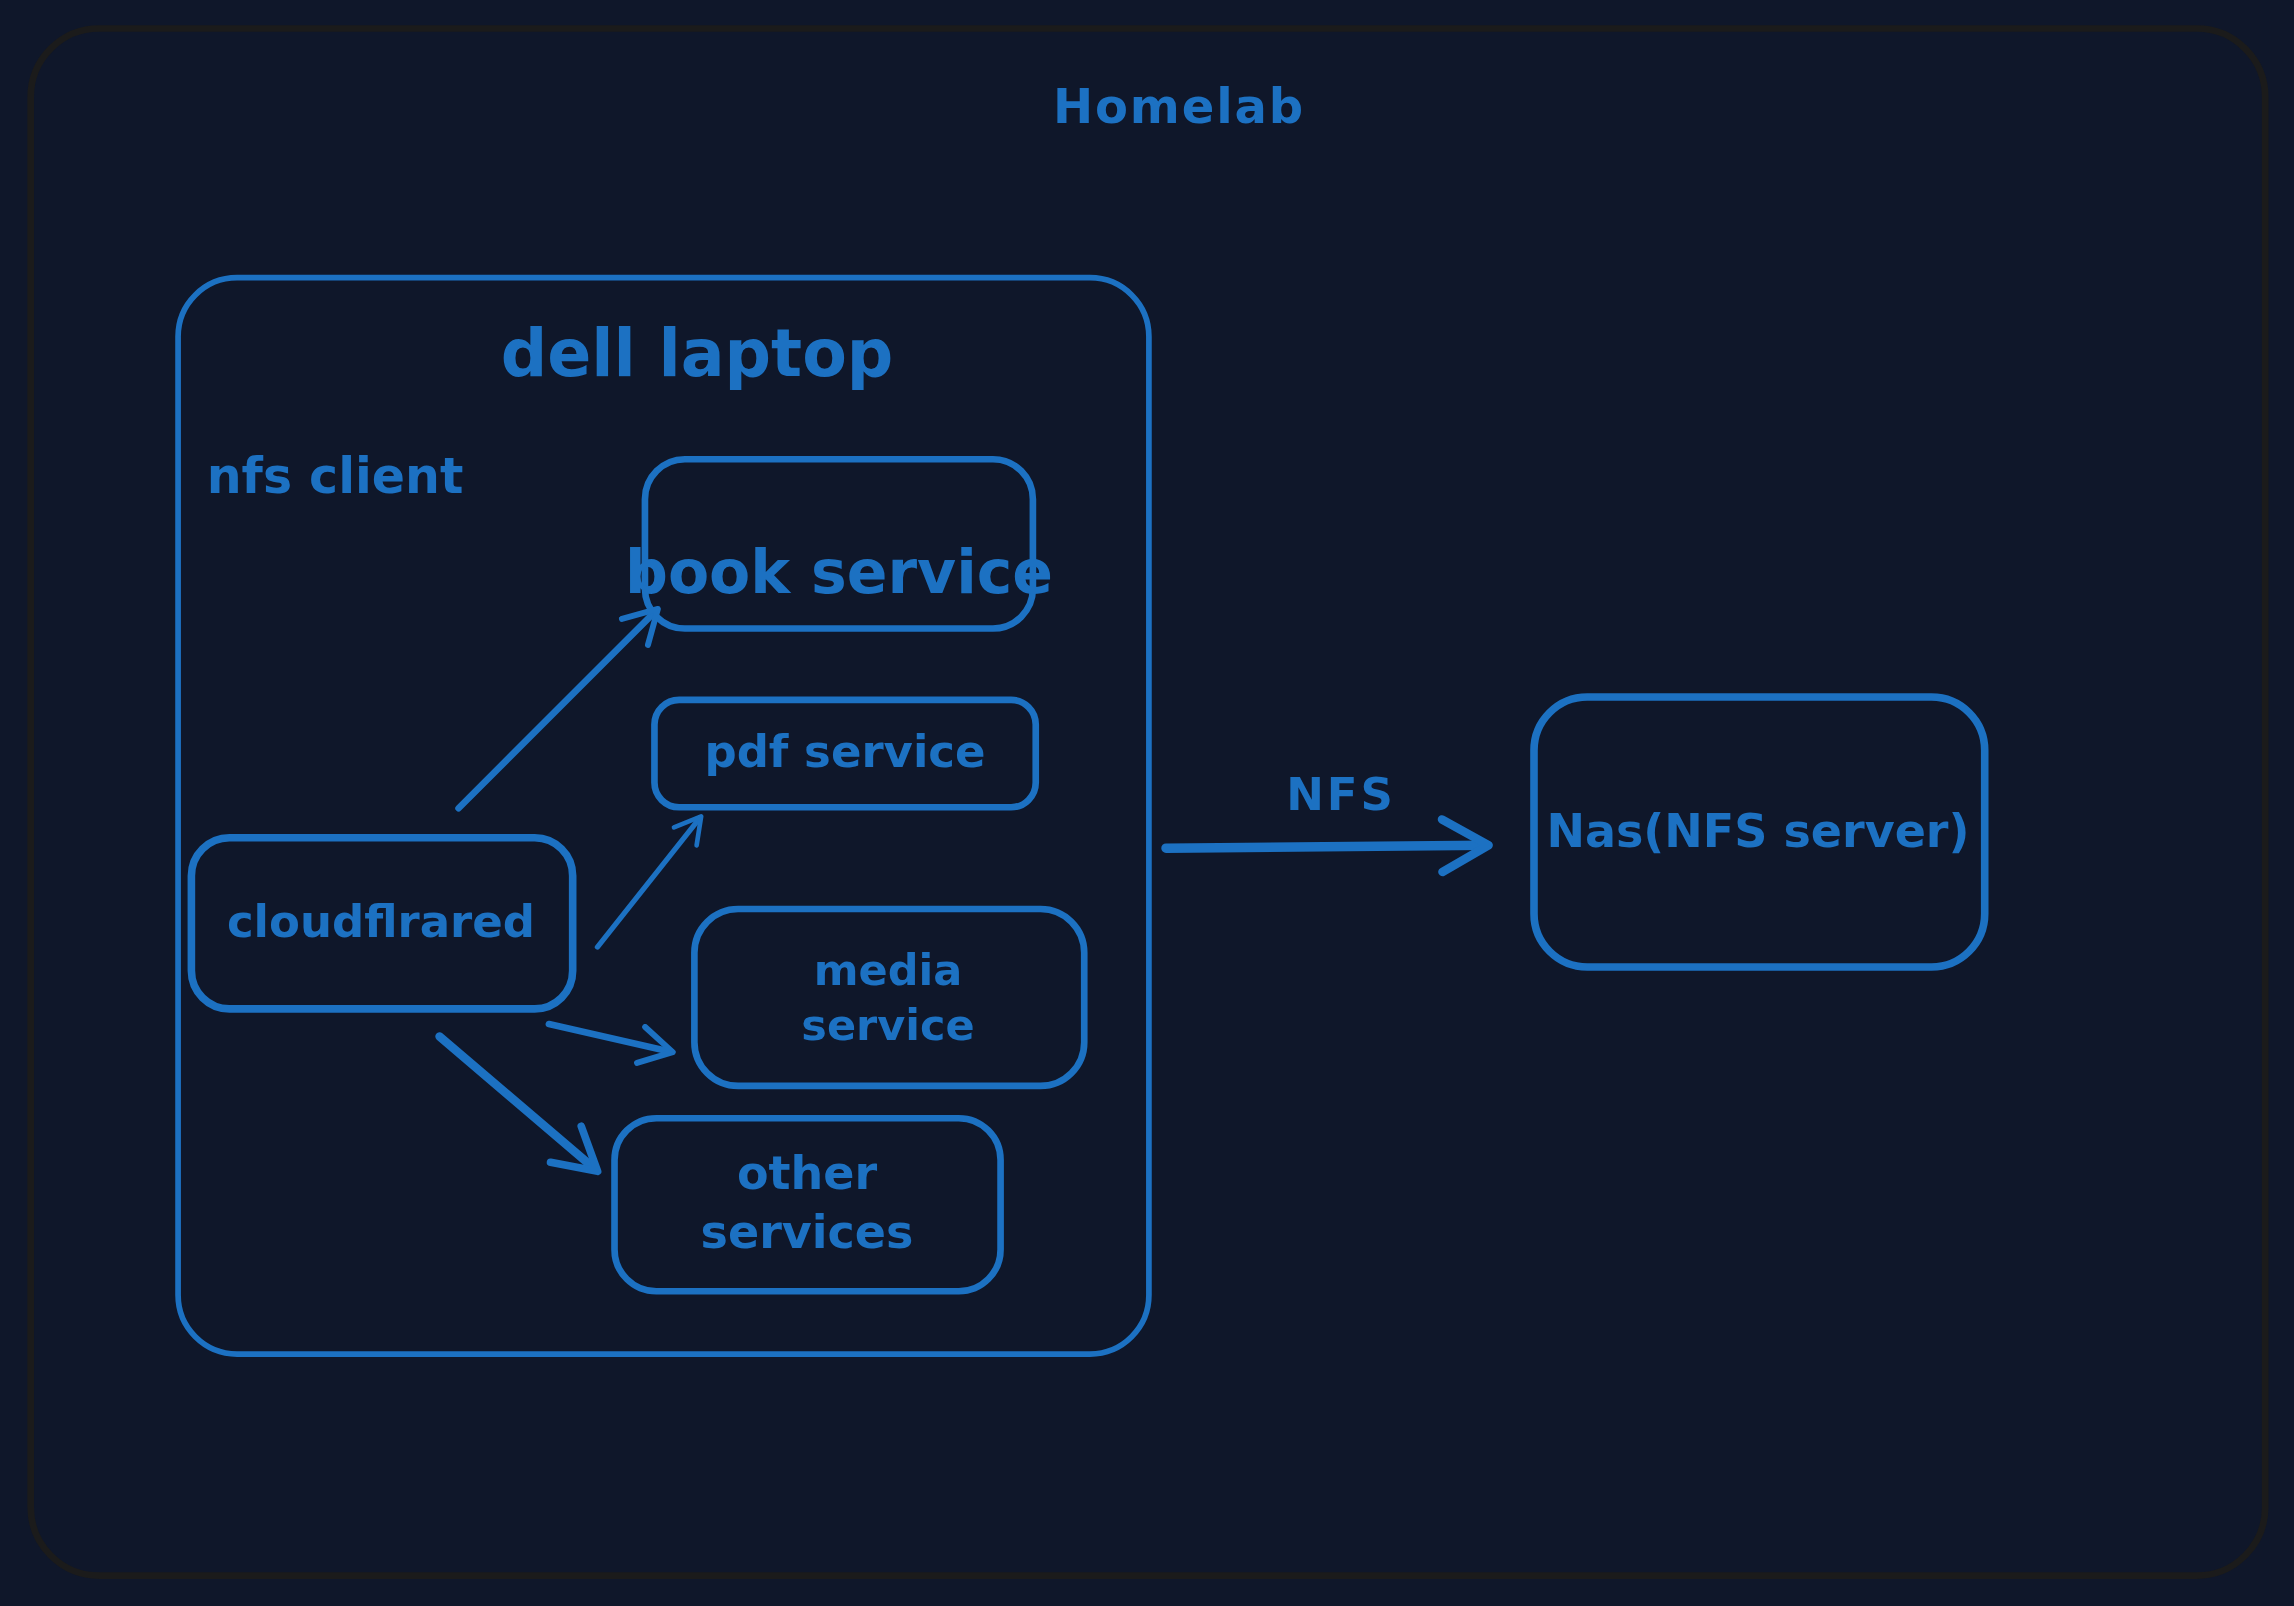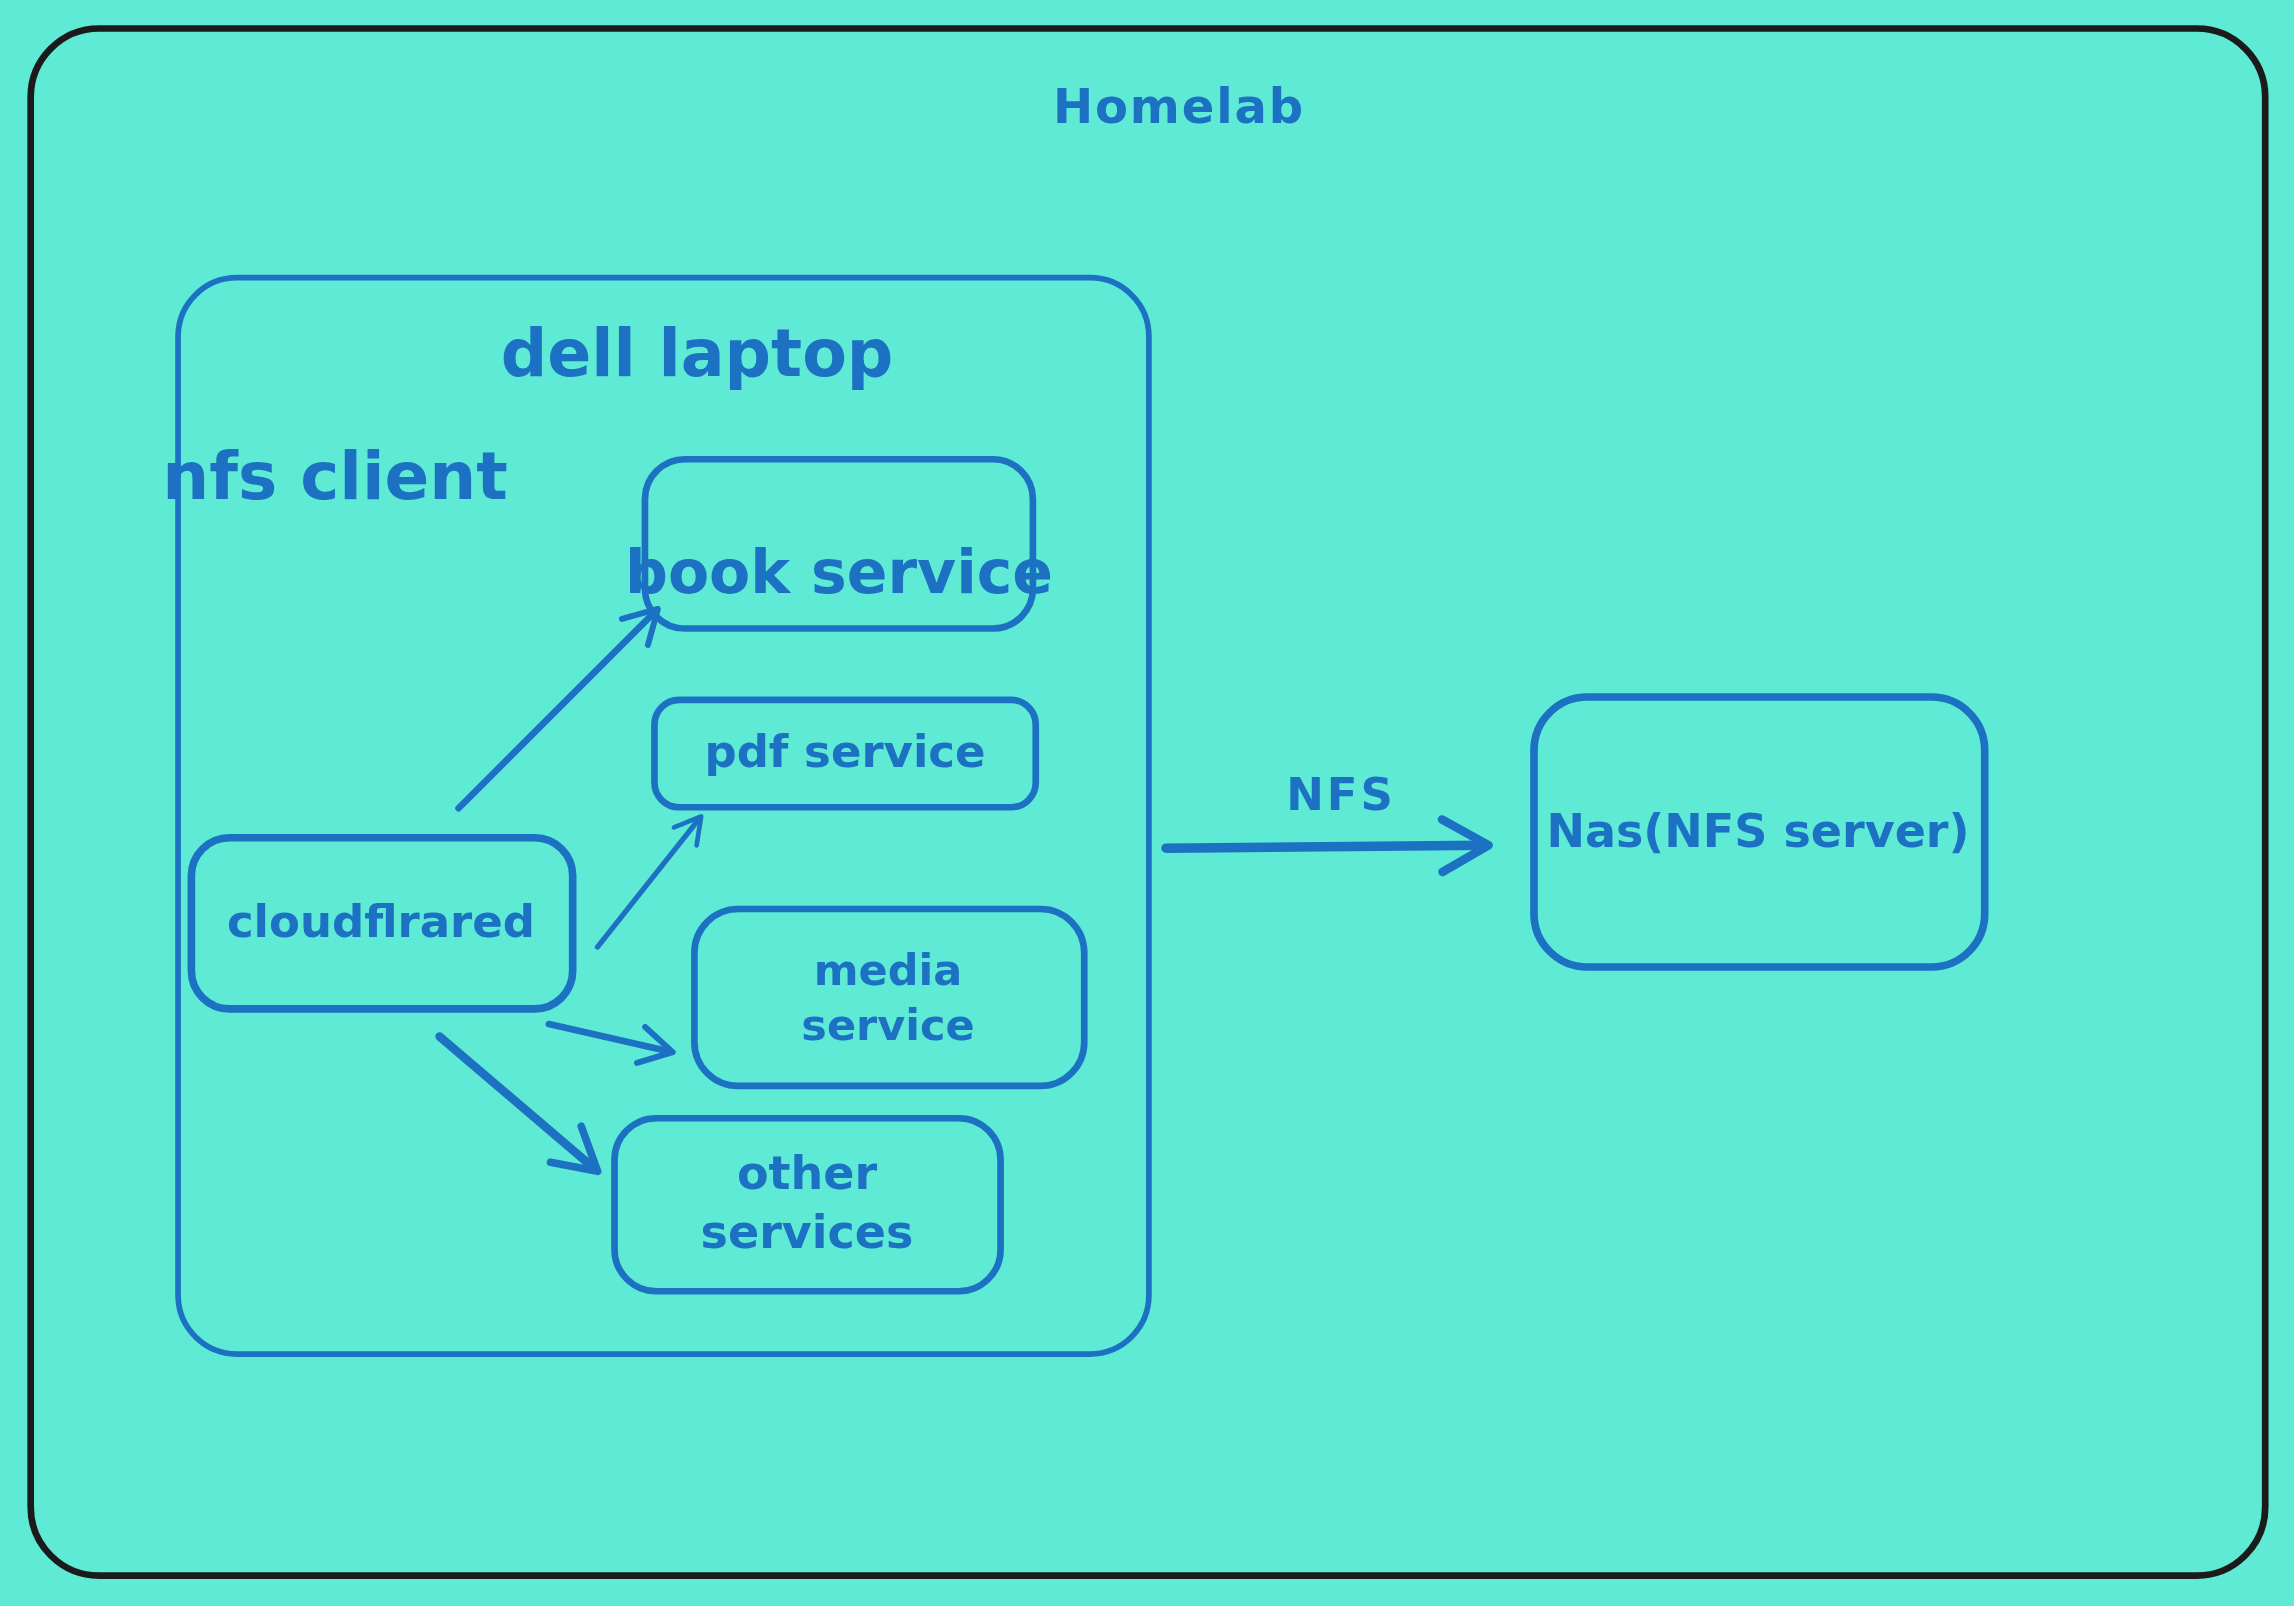--- a/index.html
+++ b/index.html
@@ -1,39 +1,39 @@
 <!DOCTYPE html>
 <html style="font-size:15px"><head>
 <meta charset="utf-8">
 <style>
   html,body{margin:0;padding:0;background:#ffffff;}
   .canvas{
     position:relative;
     width:2294px;height:1606px;
-    background:#5eead4;
+    background:#0f172a;
     font-family:"DejaVu Sans",sans-serif;
     overflow:hidden;
   }
   svg.scene{position:absolute;left:0;top:0;width:2294px;height:1606px;}
   .shape{fill:none;stroke-linejoin:round;stroke-linecap:round;}
   .frame{stroke:#1b1b1b;stroke-width:7px;}
   .blue{stroke:#1c71c2;}
   .arrow{fill:none;stroke:#1c71c2;stroke-linecap:round;}
   .lbl{
     position:absolute;
     transform:translate(-50%,-50%);
     color:#1c71c2;
     font-weight:bold;
     white-space:pre-line;
     text-align:center;
     line-height:1.28;
   }
   .lbl-homelab{left:1179px;top:107px;font-size:48px;letter-spacing:1.9px;}
   .lbl-dell{left:697px;top:354px;font-size:65px;}
-  .lbl-nfsclient{left:335px;top:477px;font-size:66px;}
+  .lbl-nfsclient{left:335px;top:477px;font-size:49px;}
   .lbl-book{left:839px;top:544px;font-size:60px;margin-top:28px;}
   .lbl-pdf{left:845px;top:752px;font-size:45px;}
   .lbl-cf{left:381px;top:922px;font-size:45px;}
   .lbl-media{left:888px;top:998px;font-size:43px;}
   .lbl-other{left:807px;top:1203px;font-size:46px;}
   .lbl-nas{left:1758px;top:831px;font-size:46px;}
   .lbl-nfs-edge{left:1341px;top:795px;font-size:45px;letter-spacing:2.9px;}
 </style>
 </head>
 <body>

